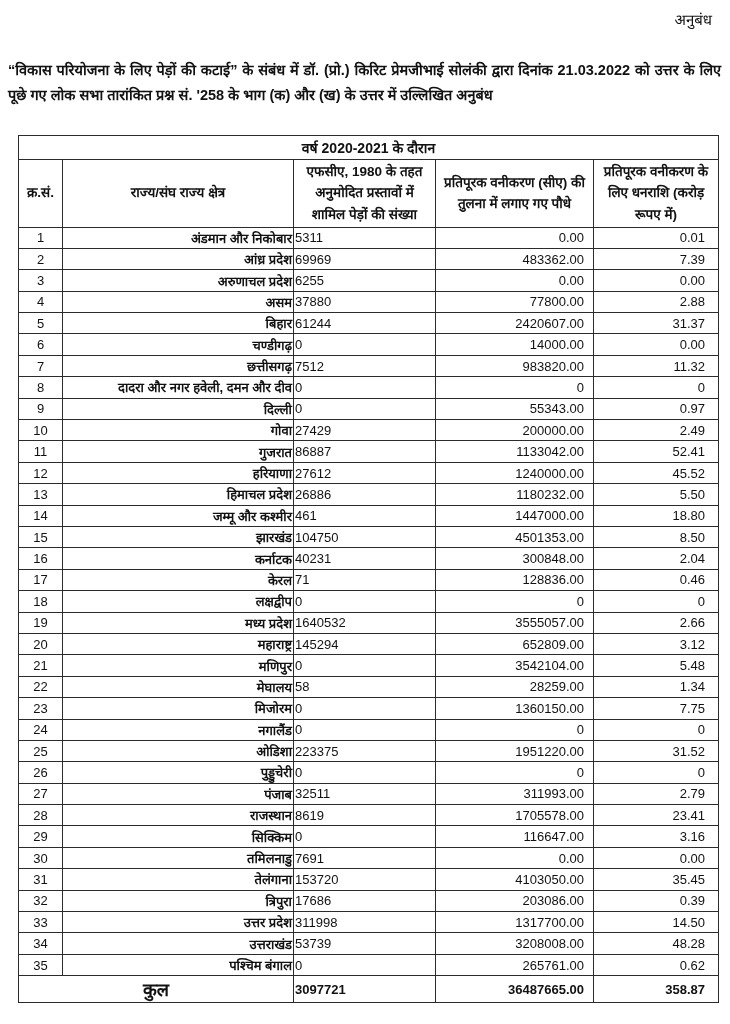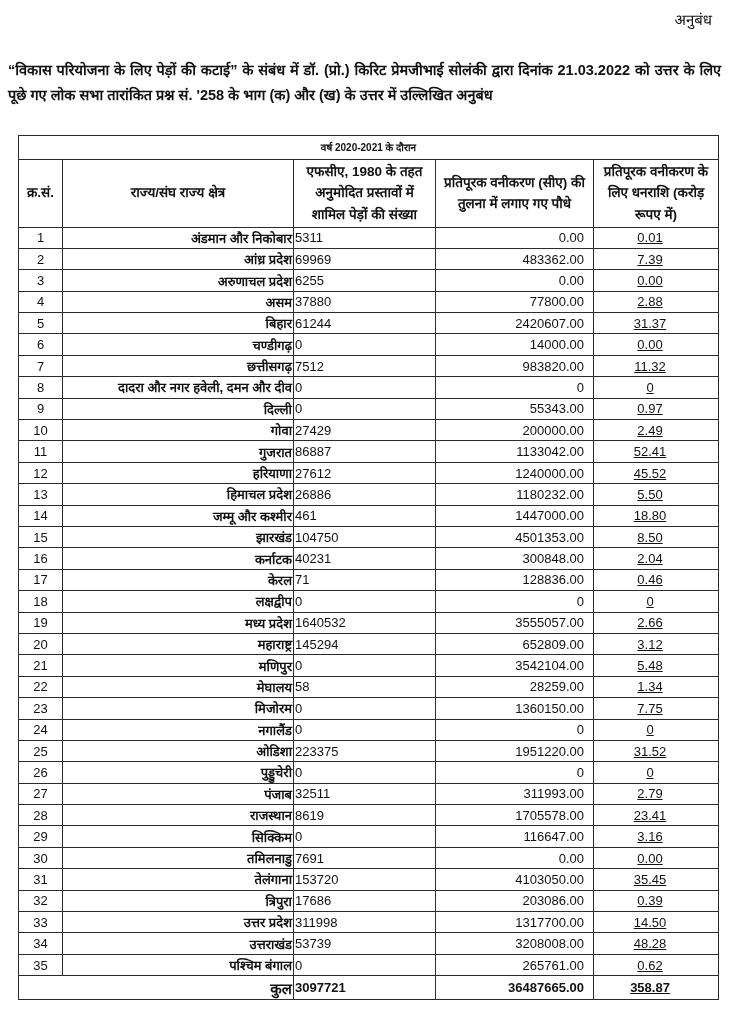--- a/index.html
+++ b/index.html
@@ -36,21 +36,21 @@
   }
   table.data-table th,
   table.data-table td {
     border: 1px solid #2b2b2b;
     overflow: hidden;
     white-space: nowrap;
   }
   .caption-cell {
     height: 21px;
     text-align: center;
-    font-size: 10px;
+    font-size: 14px;
     font-weight: bold;
     white-space: nowrap;
   }
   .head-cell {
     height: 63px;
     text-align: center;
     vertical-align: middle;
     font-size: 13.5px;
     font-weight: bold;
     line-height: 1.6;
@@ -60,29 +60,29 @@
   tbody td {
     height: 20.4px;
     font-size: 13px;
     padding-top: 0;
     padding-bottom: 0;
   }
   td.c0 { text-align: center; font-size: 13px; }
   td.c1 { text-align: right; padding-left: 8px; font-weight: bold; font-size: 13px; margin-left: 44px; }
   td.c2 { text-align: left; padding-right: 10px; }
   td.c3 { text-align: right; padding-right: 9px; }
-  td.c4 { text-align: center; padding-right: 13px; text-decoration: underline; }
+  td.c4 { text-align: right; padding-right: 13px; }
   tfoot td {
     height: 21px;
     font-size: 13px;
     font-weight: bold;
   }
   tfoot td.total-label {
-    text-align: right;
-    font-size: 15px;
+    text-align: center;
+    font-size: 18px;
     font-family: Liberation Serif, serif;
   }
 </style>
 </head>
 <body>
 
 <div class="annexure">अनुबंध</div>
 
 <p class="intro">“विकास परियोजना के लिए पेड़ों की कटाई” के संबंध में डॉ. (प्रो.) किरिट प्रेमजीभाई सोलंकी द्वारा दिनांक 21.03.2022 को उत्तर के लिए पूछे गए लोक सभा तारांकित प्रश्न सं. '258 के भाग (क) और (ख) के उत्तर में उल्लिखित अनुबंध</p>
 

